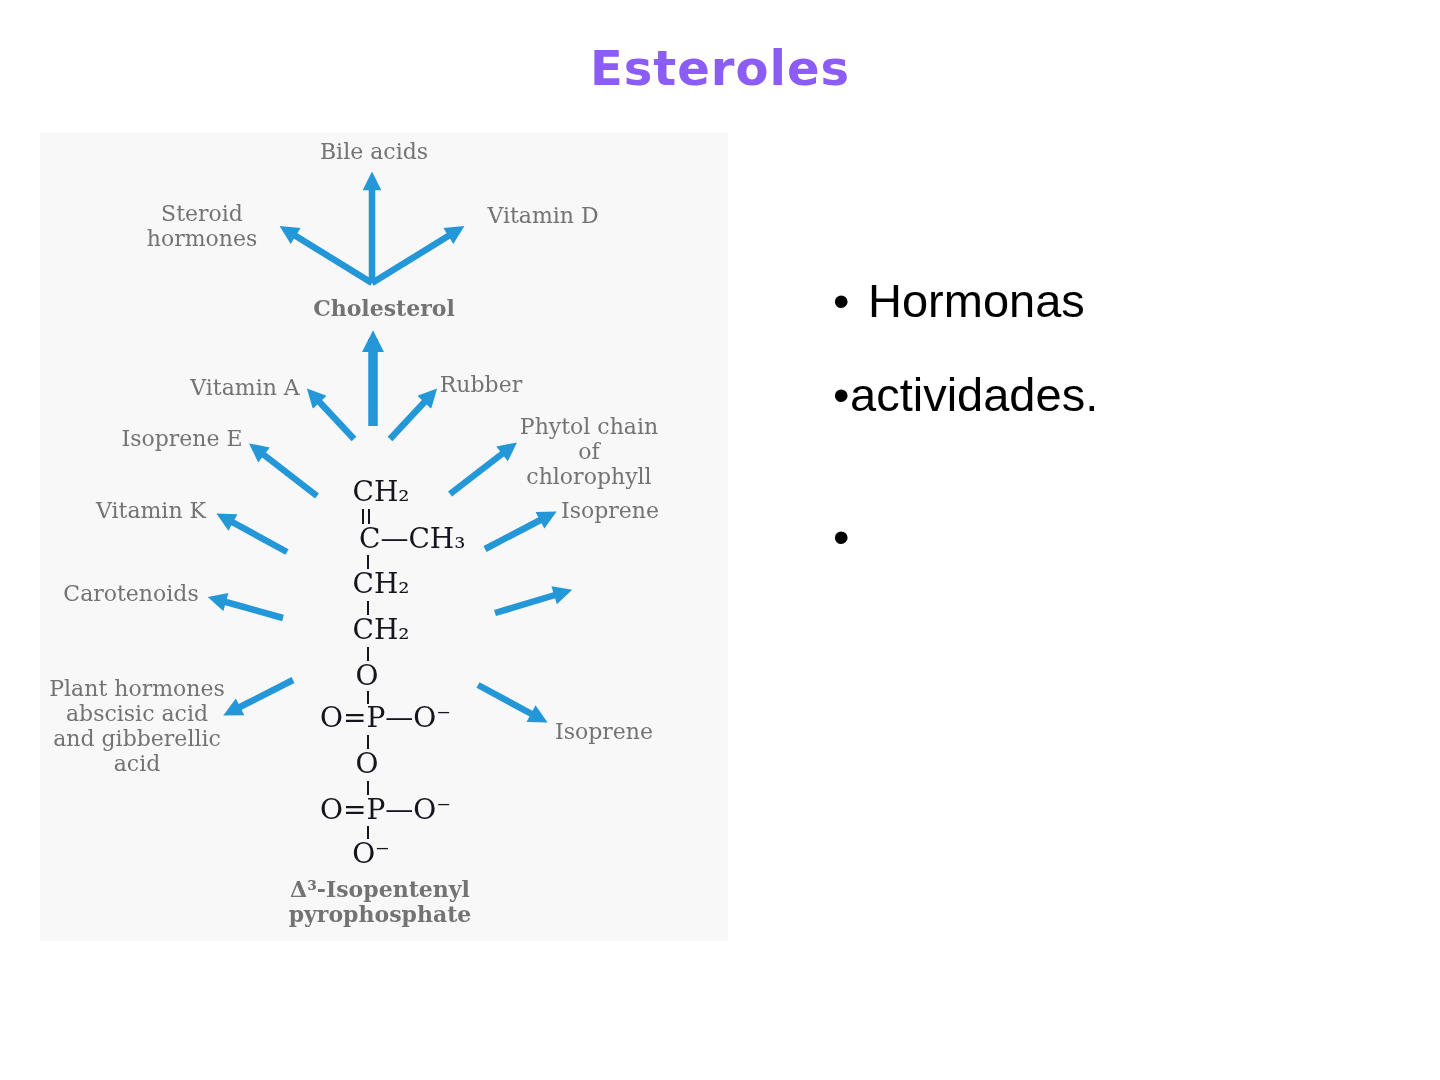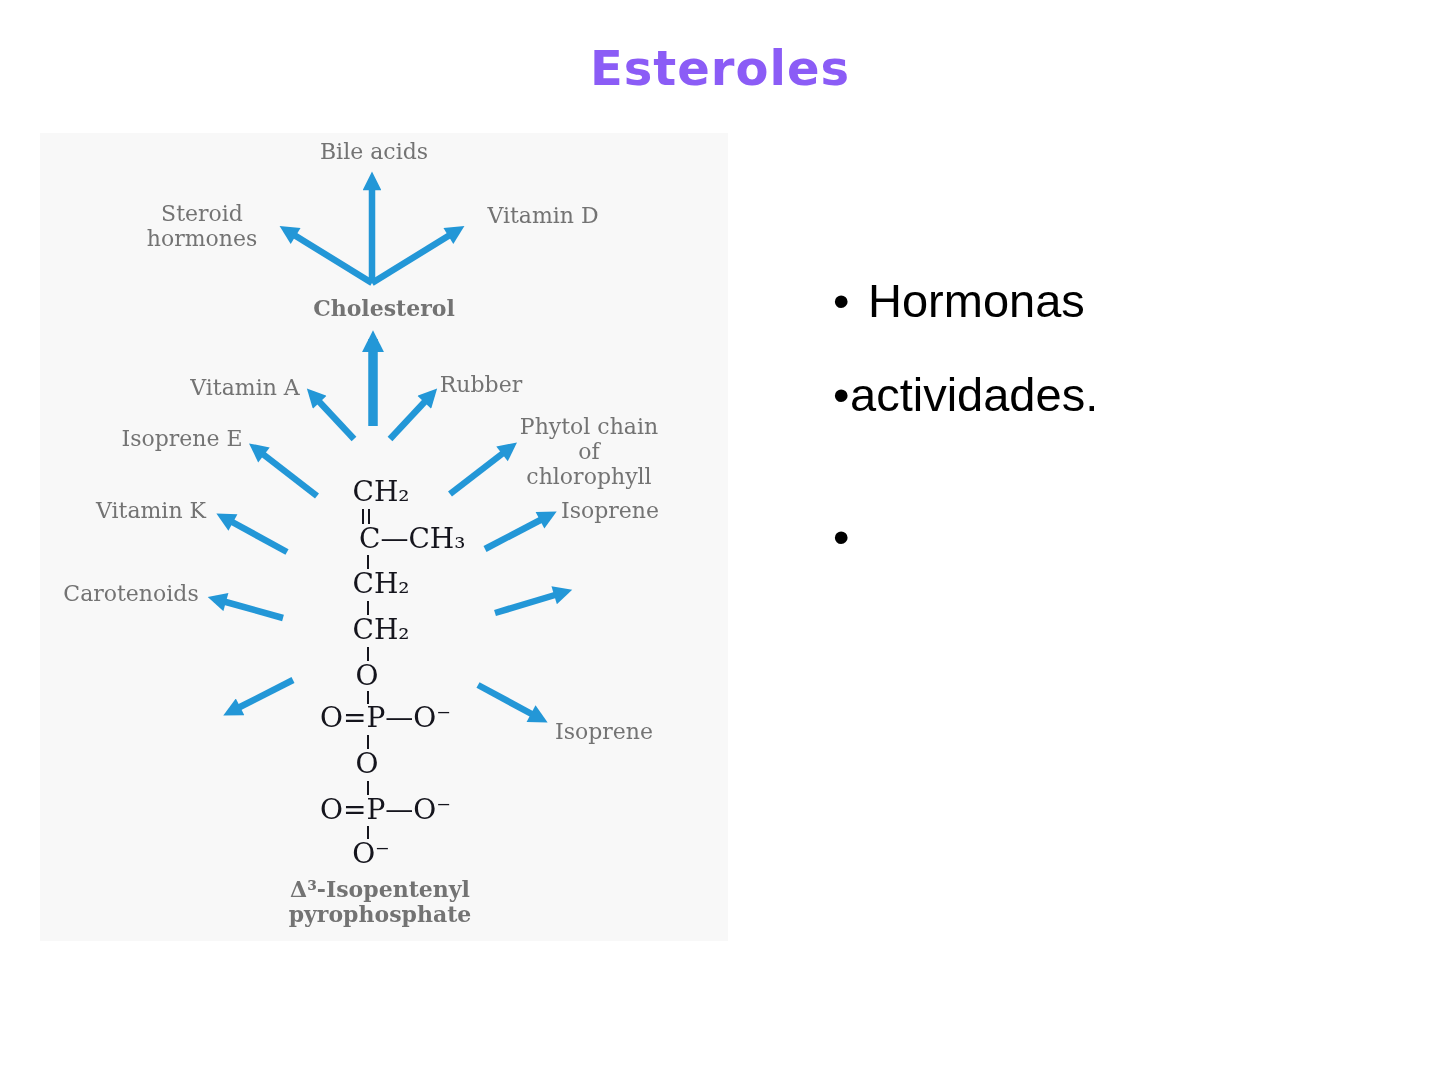--- a/index.html
+++ b/index.html
@@ -68,20 +68,24 @@
     <div class="lbl" style="left:503px;top:70px">Vitamin D</div>
     <div class="lbl bold" style="left:344px;top:163px">Cholesterol</div>
     <div class="lbl" style="left:205px;top:242px">Vitamin A</div>
     <div class="lbl" style="left:441px;top:239px">Rubber</div>
     <div class="lbl" style="left:142px;top:293px">Isoprene E</div>
     <div class="lbl" style="left:549px;top:281px">Phytol chain
 of chlorophyll</div>
     <div class="lbl" style="left:111px;top:365px">Vitamin K</div>
     <div class="lbl" style="left:570px;top:365px">Isoprene</div>
     <div class="lbl" style="left:91px;top:448px">Carotenoids</div>
+    <div class="lbl" style="left:97px;top:543px">Plant hormones
+abscisic acid
+and gibberellic
+acid</div>
     <div class="lbl" style="left:564px;top:586px">Isoprene</div>
     <div class="lbl bold" style="left:340px;top:744px">Δ³-Isopentenyl
 pyrophosphate</div>
 
     <div>
       <span class="frow ctr" style="left:341px;top:345px">CH₂</span>
       <div class="bond" style="left:322px;top:376px;height:15px"></div>
       <div class="bond" style="left:328px;top:376px;height:15px"></div>
       <span class="frow" style="left:319px;top:392px">C—CH₃</span>
       <div class="bond" style="left:327px;top:422px;height:14px"></div>

